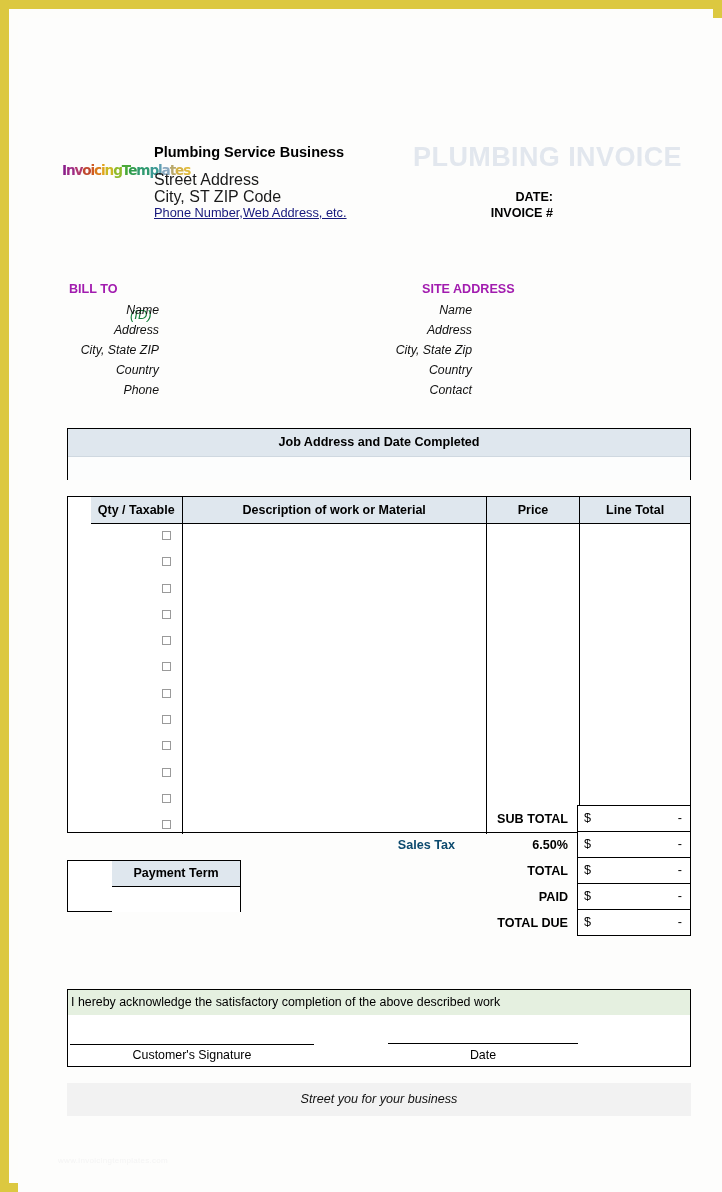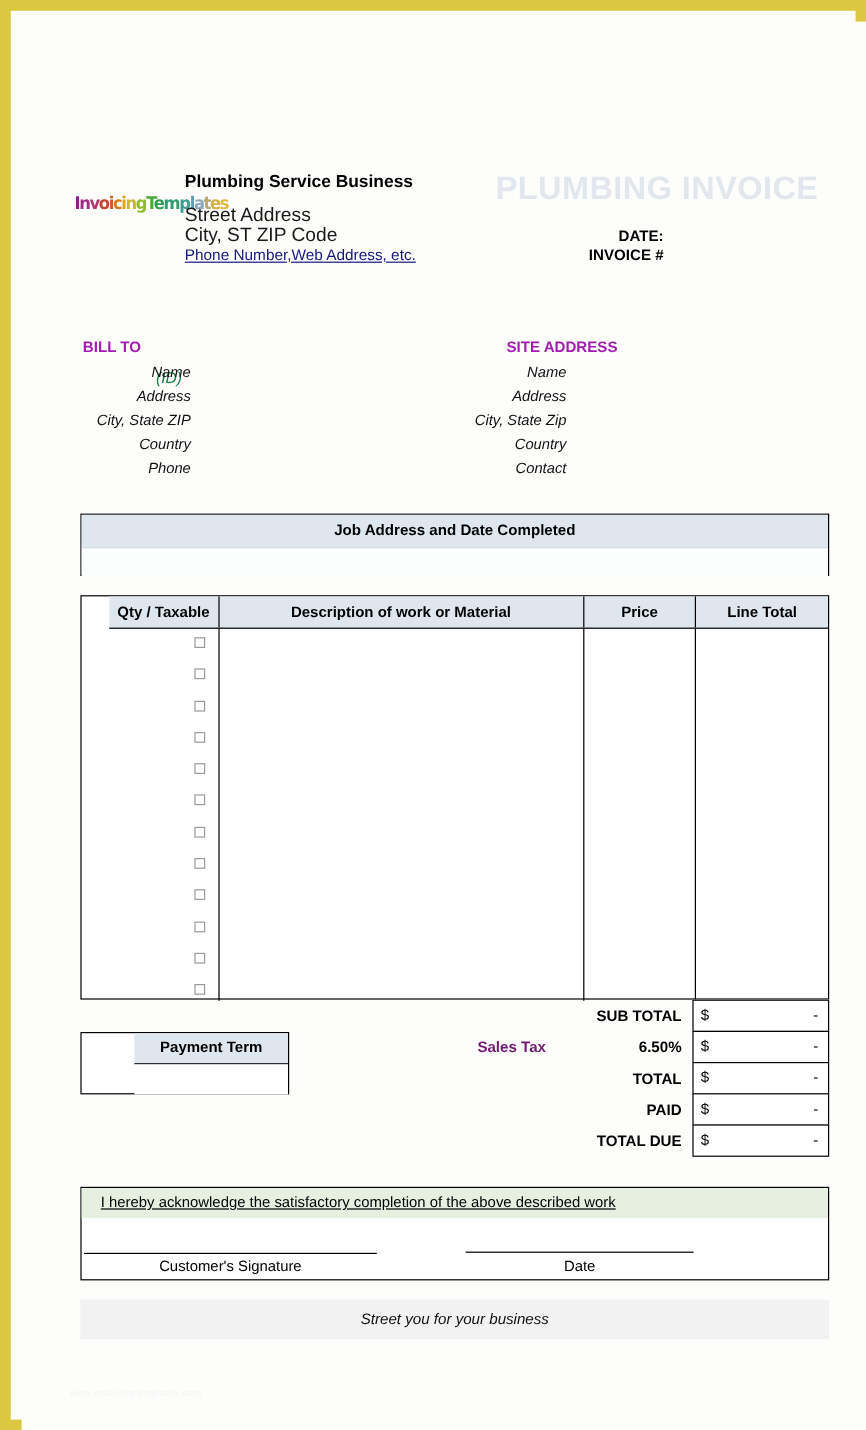--- a/index.html
+++ b/index.html
@@ -251,33 +251,33 @@
     text-align: center;
     line-height: 25px;
     color: #000;
   }
   .pay-box .fill { height: 25px; background: #fff; }
 
   
   .totals {
     position: absolute;
     left: 330px;
-    top: 816px;
+    top: 788px;
     width: 343px;
   }
   .trow {
     display: flex;
     height: 26px;
     align-items: stretch;
   }
   .t-tax {
     width: 115px;
     font-size: 12.6px;
     font-weight: bold;
-    color: #701a75;
+    color: #0c4a6e;
     text-align: right;
     line-height: 26px;
     padding-right: 8px;
     box-sizing: border-box;
   }
   .t-label {
     width: 114px;
     font-size: 12.6px;
     font-weight: bold;
     color: #000;
@@ -319,24 +319,23 @@
     border: 1px solid #000;
     box-sizing: border-box;
     background: #fff;
   }
   .ack .band {
     height: 25px;
     background: #e5f0e0;
     font-size: 12.4px;
     color: #000;
     line-height: 25px;
-    padding-left: 16px;
-    box-sizing: border-box;
-    white-space: nowrap;
-    text-decoration: underline;
+    padding-left: 3px;
+    box-sizing: border-box;
+    white-space: nowrap;
   }
   .sig-line {
     position: absolute;
     border-top: 1px solid #000;
     height: 0;
   }
   .sig-line.a { left: 2px;   top: 54px; width: 244px; }
   .sig-line.b { left: 320px; top: 53px; width: 190px; }
   .sig-cap {
     position: absolute;

